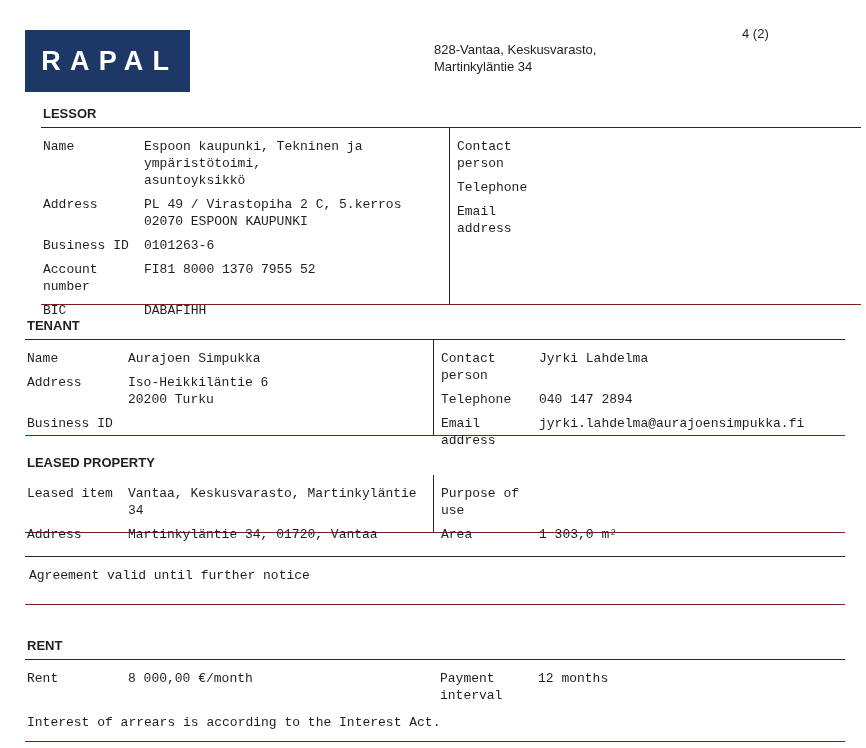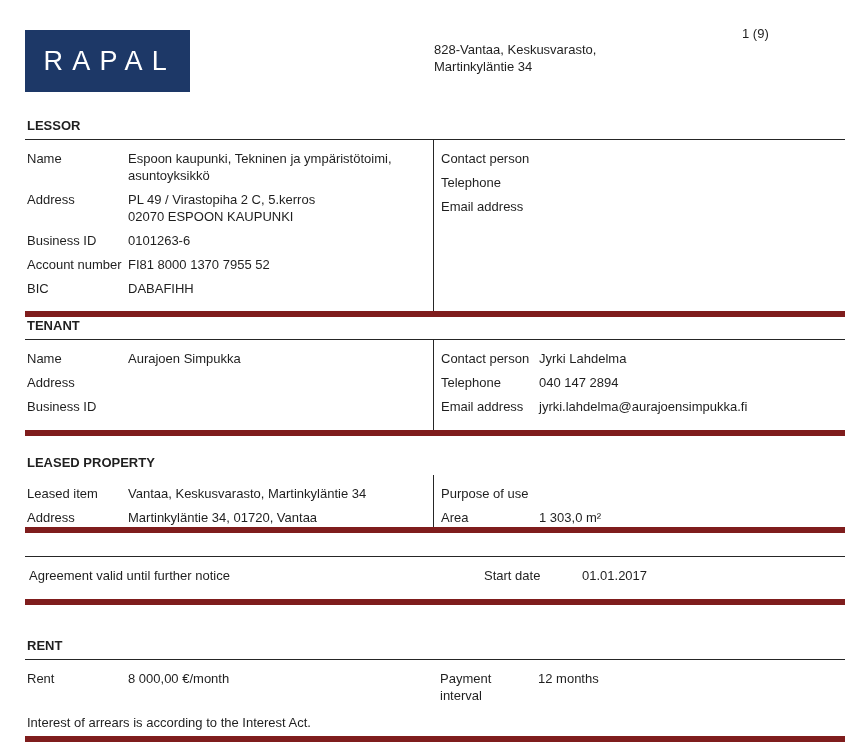--- a/index.html
+++ b/index.html
@@ -8,65 +8,65 @@
   .page {
     position:relative; width:866px; height:748px; background:#ffffff;
     font-size:13px; line-height:17px; overflow:hidden;
   }
   
   .logo {
     position:absolute; left:25px; top:30px; width:165px; height:62px;
     display:flex; align-items:center; justify-content:center;
   }
   .logo-text {
-    color:#ffffff; font-weight:normal; font-size:27px;
+    color:#ffffff; font-weight:bold; font-size:27px;
     letter-spacing:0.34em; text-indent:0.17em;
   }
   .header-ref {
     position:absolute; left:434px; top:41px; white-space:pre-line;
   }
   .page-number { position:absolute; left:742px; top:25px; }
 
   
   .section { position:absolute; left:25px; width:820px; }
   .section-title { font-size:13px; font-weight:bold; line-height:17px; padding-left:2px; }
   .rule { border-top:1px solid #262626; margin-top:5px; }
   .section-body {
-    display:flex; align-items:stretch; border-bottom:6px solid #7f1d1d;
+    display:flex; align-items:stretch; border-bottom:1px solid #7f1d1d;font-family:Liberation Mono, monospace;
   }
   .col-left  { width:408px; padding:10px 6px 0 2px; }
   .col-right { flex:1; padding:10px 4px 0 7px; }
   .col-right.divided { border-left:1px solid #262626; }
   .row { display:flex; align-items:flex-start; }
   .row + .row { margin-top:7px; }
   .lbl  { width:96px; margin-right:5px; flex:0 0 auto; }
   .col-right .lbl { width:92px; margin-right:6px; }
   .val  { flex:1; white-space:pre-line; }
   .statement { padding-left:2px; }
   .note { padding:10px 0 0 2px; }
 
   
-  #sec-lessor { top:117px; } #sec-lessor .section-body { height:177px; }
+  #sec-lessor { top:105px;margin-left:16px; } #sec-lessor .section-body { height:177px; }
   #sec-tenant { top:317px; } #sec-tenant .section-body { height:96px; }
   #sec-leased { top:454px; } #sec-leased .section-body { height:58px; margin-top:4px; }
   #sec-term   { top:551px; } #sec-term .section-body   { height:48px;gap:44px; }
   #sec-rent   { top:637px; } #sec-rent .section-body   { display:block; height:82px; }
   #sec-rent .rent-cols { display:flex; }
 </style>
 </head>
 <body>
 
 <div class="page">
 
   <div class="logo" style="background-color: rgb(29, 56, 103);">
     <span class="logo-text">RAPAL</span>
   </div>
   <div class="header-ref">828-Vantaa, Keskusvarasto,
 Martinkyläntie 34</div>
-  <div class="page-number">1 (9)</div>
+  <div class="page-number">4 (2)</div>
 
   <div class="section" id="sec-lessor">
     <div class="section-title">LESSOR</div>
     <div class="rule"></div>
     <div class="section-body">
       <div class="col-left">
         <div class="row">
           <span class="lbl">Name</span>
           <span class="val">Espoon kaupunki, Tekninen ja ympäristötoimi,
 asuntoyksikkö</span>
@@ -110,20 +110,22 @@
     <div class="section-title">TENANT</div>
     <div class="rule"></div>
     <div class="section-body">
       <div class="col-left">
         <div class="row">
           <span class="lbl">Name</span>
           <span class="val">Aurajoen Simpukka</span>
         </div>
         <div class="row">
           <span class="lbl">Address</span>
+          <span class="val">Iso-Heikkiläntie 6
+20200 Turku</span>
         </div>
         <div class="row">
           <span class="lbl">Business ID</span>
           <span class="val"></span>
         </div>
       </div>
       <div class="col-right divided">
         <div class="row">
           <span class="lbl">Contact person</span>
           <span class="val">Jyrki Lahdelma</span>
@@ -164,26 +166,20 @@
         </div>
       </div>
     </div>
   </div>
 
   <div class="section" id="sec-term">
     <div class="rule"></div>
     <div class="section-body">
       <div class="col-left">
         <div class="statement">Agreement valid until further notice</div>
-      </div>
-      <div class="col-right">
-        <div class="row">
-          <span class="lbl">Start date</span>
-          <span class="val">01.01.2017</span>
-        </div>
       </div>
     </div>
   </div>
 
   <div class="section" id="sec-rent">
     <div class="section-title">RENT</div>
     <div class="rule"></div>
     <div class="section-body">
       <div class="rent-cols">
         <div class="col-left">

